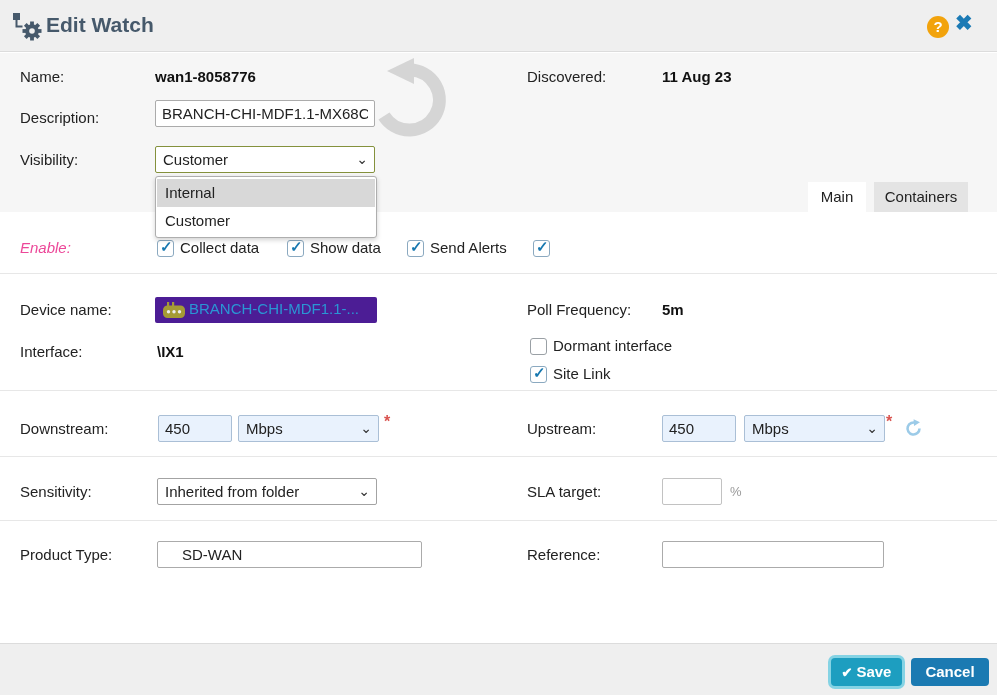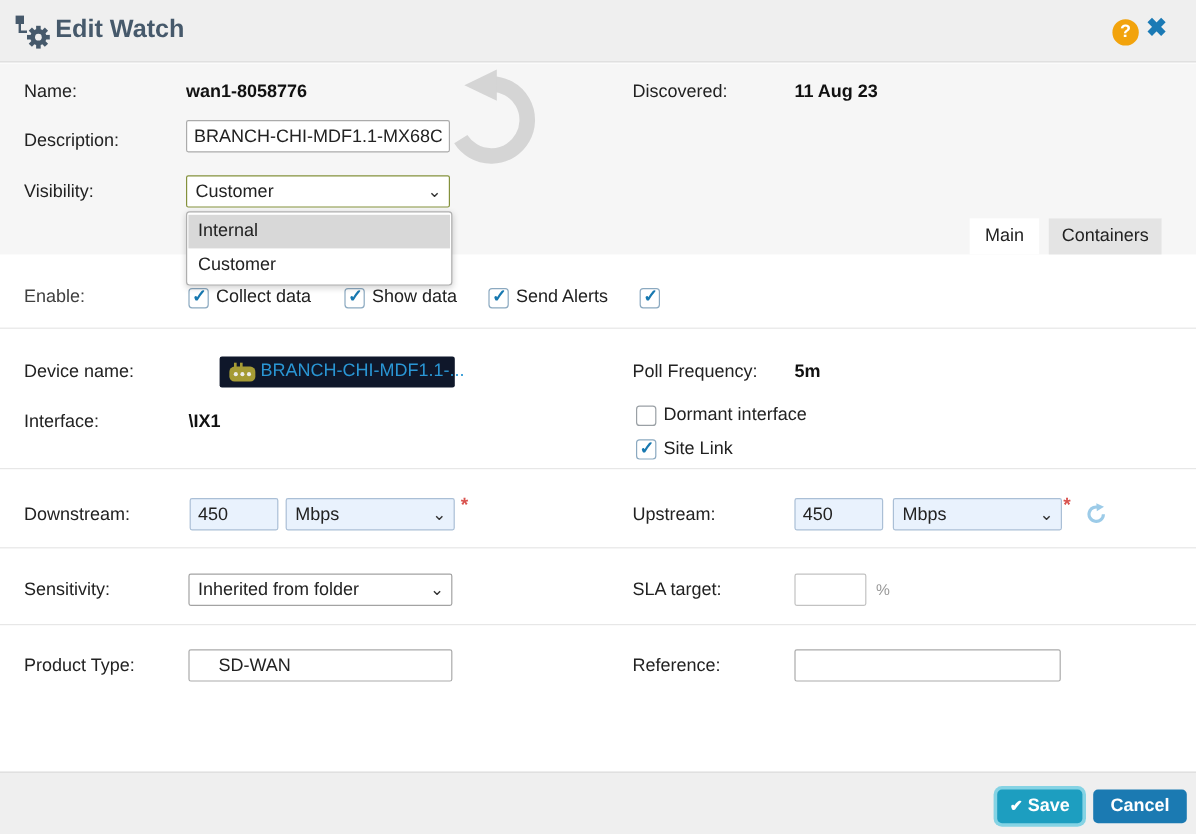--- a/index.html
+++ b/index.html
@@ -36,23 +36,23 @@
   .tab { position:absolute; top:182px; height:30px; line-height:30px; text-align:center; font-size:15px; color:#222; cursor:pointer; }
   .tab-active { left:808px; width:58px; background:#fff; }
   .tab-idle { left:874px; width:94px; background:#e4e4e4; }
 
   .hr { position:absolute; left:0; width:997px; height:1px; background:#e7e7e7; }
 
   .chk { position:absolute; width:17px; height:17px; background:#fff; border:1px solid #8ba9c0; border-radius:3px; cursor:pointer; }
   .chk.checked::after { content:"✓"; position:absolute; left:2px; top:-3px; color:#1778b0; font-weight:bold; font-size:15px; }
   .chk.un { border:1px solid #9aa0a5; }
 
-  .enable-lbl { color:#404040; }
-
-  .chip { position:absolute; left:155px; top:297px; width:196px; height:26px; background:#0f172a; border-radius:2px; cursor:pointer;margin-left:28px; }
+  .enable-lbl { color:#ec4899;font-style:italic; }
+
+  .chip { position:absolute; left:155px; top:297px; width:222px; height:26px; background:#4c1d95; border-radius:2px; cursor:pointer; }
   .chip svg { position:absolute; left:8px; top:5px; }
   .chip .link { position:absolute; left:34px; top:3px; font-size:15px; color:#2a96d4; white-space:nowrap; }
 
   .req { position:absolute; color:#d9534f; font-size:16px; font-weight:bold; }
   .unit { position:absolute; font-size:13px; color:#999; }
 
   
   .ftr { position:absolute; left:0; top:643px; width:997px; height:52px; background:#efefef; border-top:1px solid #dcdcdc; }
   .btn { position:absolute; top:658px; height:28px; border-radius:4px; color:#fff; font-weight:bold; font-size:15px; text-align:center; line-height:28px; cursor:pointer; }
   .btn-save { left:831px; width:71px; background:#1d9ec0; box-shadow:0 0 0 3px #85d3e4; }
@@ -190,21 +190,21 @@
     <span class="chev">⌄</span>
   </div>
 
   <span class="lbl" style="left:527px; top:482px;">SLA target:</span>
   <input class="inp" style="left: 662px; top: 478px; width: 60px; border-color: rgb(194, 194, 194);" value="">
   <span class="unit" style="left:730px; top:484px;">%</span>
 
   <div class="hr" style="top:520px;"></div>
 
   <span class="lbl" style="left:20px; top:545px;">Product Type:</span>
-  <input class="inp" style="left: 157px; top: 541px; width: 220px; padding-left: 24px;" value="SD-WAN">
+  <input class="inp" style="left: 157px; top: 541px; width: 265px; padding-left: 24px;" value="SD-WAN">
 
   <span class="lbl" style="left:527px; top:545px;">Reference:</span>
   <input class="inp" style="left: 662px; top: 541px; width: 222px;" value="">
 
   <div class="ftr"></div>
   <div class="btn btn-save"><span class="chk-glyph">✔</span><span>Save</span></div>
   <div class="btn btn-cancel"><span>Cancel</span></div>
 
 </div>
 

